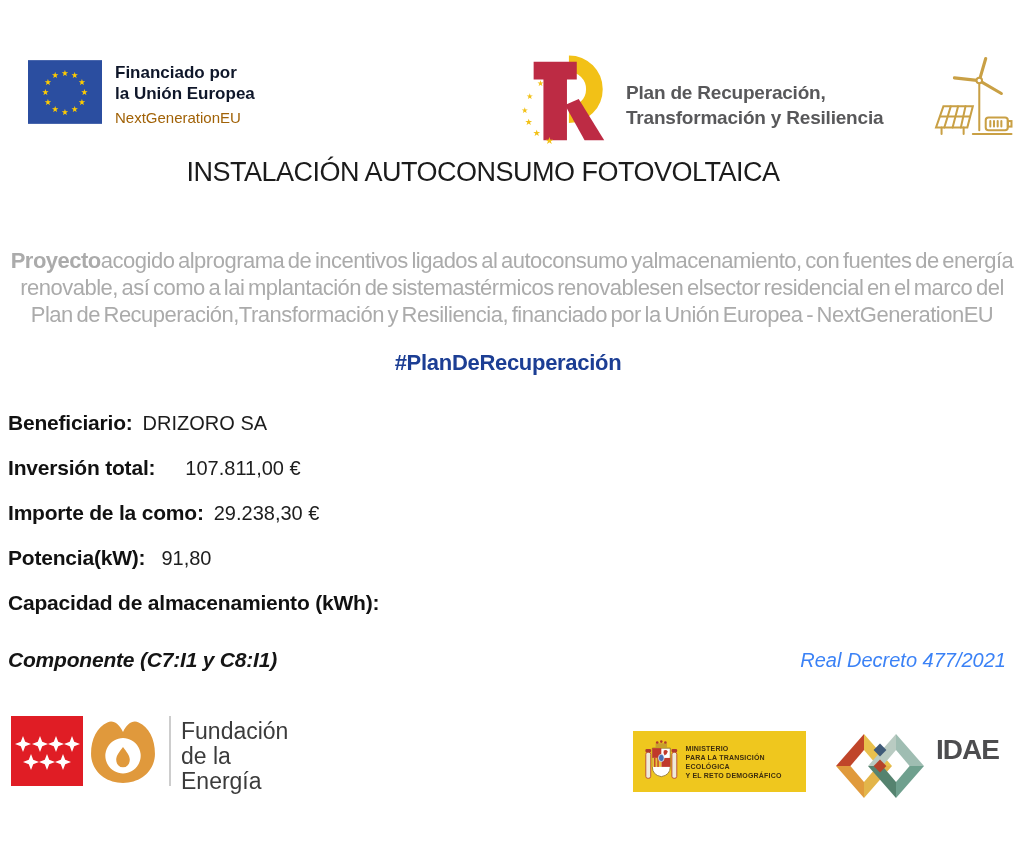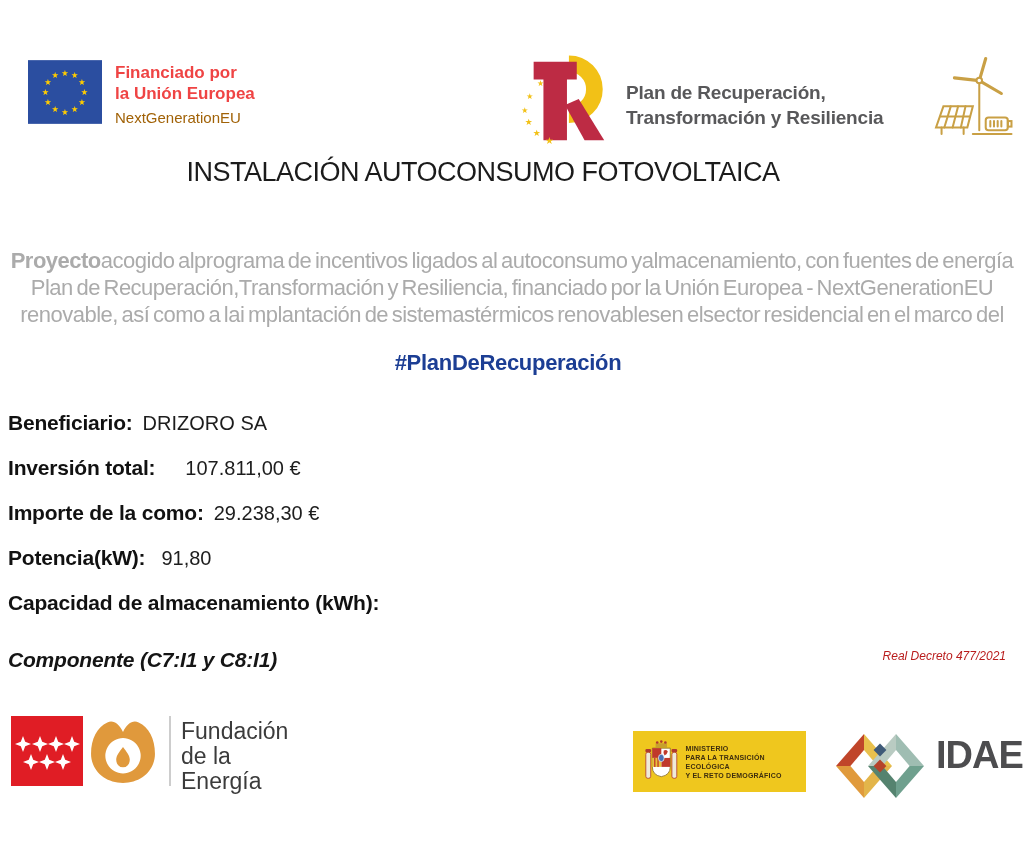--- a/index.html
+++ b/index.html
@@ -3,21 +3,21 @@
 <meta charset="utf-8">
 <style>
   html,body{margin:0;padding:0;background:#fff;}
   .page{position:relative;width:1024px;height:846px;background:#ffffff;
         font-family:"Liberation Sans",sans-serif;overflow:hidden;}
 
   
   .eu-block{position:absolute;left:28px;top:60px;display:flex;gap:13px;align-items:flex-start;}
   .eu-flag{width:74px;height:64px;display:block;}
   .eu-text{padding-top:2px;}
-  .eu-title{font-size:17px;font-weight:bold;color:#ef4444;line-height:21px;}
+  .eu-title{font-size:17px;font-weight:bold;color:#0f172a;line-height:21px;}
   .eu-sub{font-size:15px;color:#a16207;margin-top:5px;}
 
   .plan-block{position:absolute;left:516px;top:50px;display:flex;gap:12px;}
   .tr-logo{width:98px;height:98px;display:block;}
   .plan-text{padding-top:30px;font-size:19px;font-weight:bold;color:#58585A;line-height:25px;letter-spacing:-0.2px;}
 
   .energy-icon{position:absolute;left:925px;top:48px;width:92px;height:102px;}
 
   
   .main-title{position:absolute;left:0;top:157px;width:934px;text-align:center;
@@ -34,38 +34,38 @@
   
   .details{position:absolute;left:8px;top:411px;}
   .detail-row{height:45px;font-size:21px;color:#111;white-space:nowrap;}
   .detail-label{font-weight:bold;letter-spacing:-0.2px;}
   .detail-value{font-size:20px;margin-left:10px;color:#1d1d1d;}
   .detail-row:nth-child(2) .detail-value{margin-left:30px;}
   .detail-row:nth-child(4) .detail-value{margin-left:16px;}
 
   .component{position:absolute;left:8px;top:648px;font-size:21px;font-weight:bold;
              font-style:italic;color:#151515;letter-spacing:-0.2px;}
-  .decree{position:absolute;right:18px;top:649px;font-size:12px;font-style:italic;color:#b91c1c;}
+  .decree{position:absolute;right:18px;top:649px;font-size:20px;font-style:italic;color:#3b82f6;}
 
   
   .footer-left{position:absolute;left:11px;top:716px;display:flex;align-items:flex-start;}
   .madrid-flag{width:72px;height:70px;display:block;}
   .fenercom-logo{width:70px;height:68px;display:block;margin-left:5px;margin-top:1px;}
   .fund-divider{width:2px;height:70px;background:#CDCDCD;margin-left:11px;}
   .fund-text{margin-left:10px;padding-top:3px;font-size:23px;line-height:25px;color:#3B3B3B;}
 
   .ministerio{position:absolute;left:633px;top:731px;width:173px;height:61px;background:#EFC71E;
               display:flex;align-items:center;padding-left:12px;box-sizing:border-box;}
   .coat{width:34px;height:50px;display:block;}
   .min-text{margin-left:8px;font-size:7px;font-weight:bold;line-height:9px;
             color:#3E2E0E;letter-spacing:0.2px;}
 
   .idae{position:absolute;left:830px;top:726px;display:flex;align-items:flex-start;}
   .idae-rings{width:100px;height:80px;display:block;}
-  .idae-label{margin-left:6px;margin-top:8px;font-size:38px;font-weight:bold;
+  .idae-label{margin-left:6px;margin-top:8px;font-size:28px;font-weight:bold;
               color:#4D4D4F;letter-spacing:-1px;}
 
   svg text{font-family:"DejaVu Sans",sans-serif;}
 </style>
 </head>
 <body>
 
 <div class="page">
 
   <div class="eu-block">
@@ -134,22 +134,22 @@
       <line x1="75" y1="74" x2="75" y2="80"></line>
       <line x1="79" y1="74" x2="79" y2="80"></line>
       <line x1="83" y1="74" x2="83" y2="80"></line>
     </g>
   </svg>
 
   <div class="main-title">INSTALACIÓN AUTOCONSUMO FOTOVOLTAICA</div>
 
   <div class="intro">
     <div><span class="bold">Proyecto</span><span>acogido alprograma de incentivos ligados al autoconsumo yalmacenamiento, con fuentes de energía</span></div>
+    <div>renovable, así como a lai mplantación de sistemastérmicos renovablesen elsector residencial en el marco del</div>
     <div>Plan de Recuperación,Transformación y Resiliencia, financiado por la Unión Europea - NextGenerationEU</div>
-    <div>renovable, así como a lai mplantación de sistemastérmicos renovablesen elsector residencial en el marco del</div>
   </div>
 
   <div class="hashtag">#PlanDeRecuperación</div>
 
   <div class="details">
     <div class="detail-row">
       <span class="detail-label">Beneficiario:</span><span class="detail-value">DRIZORO SA</span>
     </div>
     <div class="detail-row">
       <span class="detail-label">Inversión total:</span><span class="detail-value">107.811,00 €</span>

